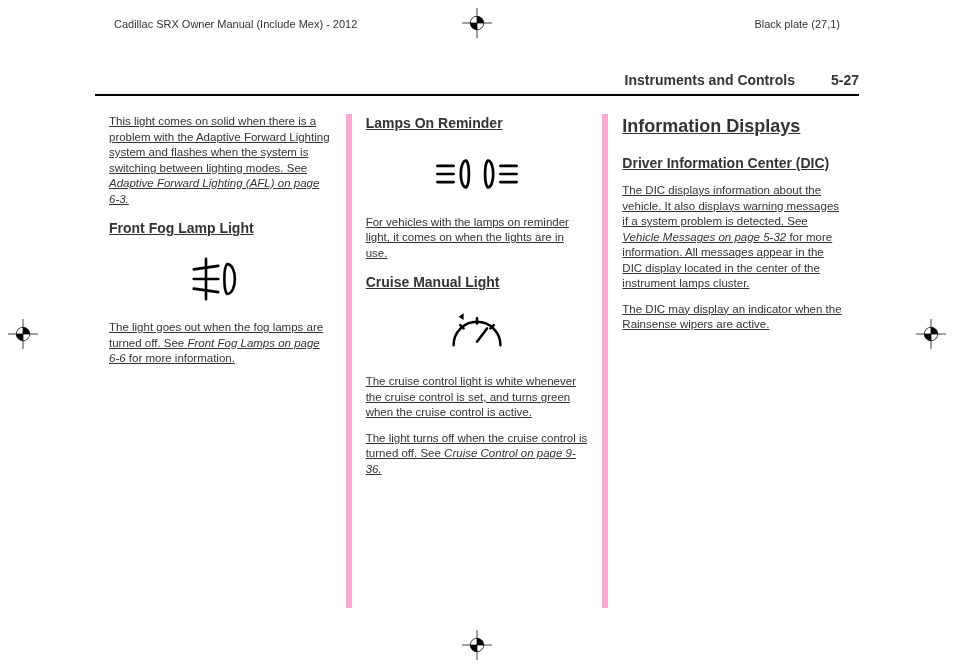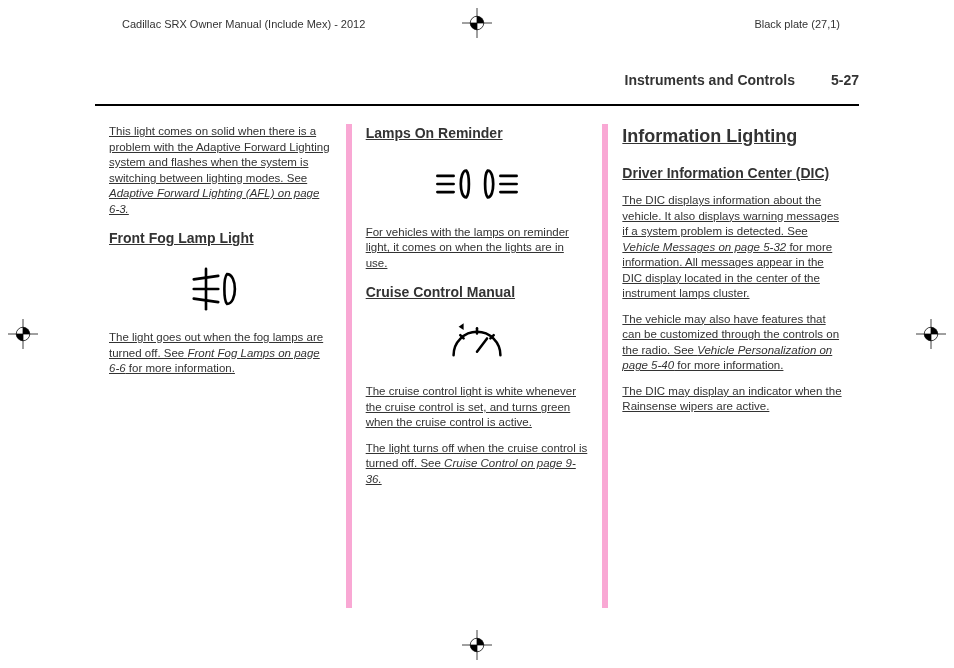--- a/index.html
+++ b/index.html
@@ -7,21 +7,21 @@
     font-family: Arial, Helvetica, sans-serif;
     background: #fff;
     width: 954px;
     height: 668px;
     position: relative;
     overflow: hidden;
     color: #333;
   }
   .top-bar {
     position: absolute;
-    top: 18px; left: 8px; right: 0;
+    top: 18px; left: 0; right: 0;
     display: flex; justify-content: space-between;
     padding: 0 114px;
     font-size: 11px;
   }
   .crop-mark {
     position: absolute;
     width: 30px; height: 30px;
   }
   .crop-mark svg { width: 100%; height: 100%; }
   .crop-top { top: 8px; left: 50%; transform: translateX(-50%); }
@@ -30,21 +30,21 @@
   .crop-right { right: 8px; top: 50%; transform: translateY(-50%); }
 
   .page {
     position: absolute;
     top: 72px; left: 95px; right: 95px; bottom: 60px;
     display: flex; flex-direction: column;
   }
   .page-header {
     display: flex; justify-content: flex-end; align-items: flex-start;
     border-bottom: 2px solid #000;
-    padding-bottom: 16px;
+    padding-bottom: 6px;
     gap: 36px;
   }
   .page-header .chapter { font-weight: bold; font-size: 14px; }
   .page-header .pagenum { font-weight: bold; font-size: 14px; }
 
   .columns {
     display: flex;
     margin-top: 18px;
     gap: 0;
     flex: 1;
@@ -159,21 +159,21 @@
             <line x1="6" y1="34" x2="24" y2="34"></line>
             <line x1="76" y1="16" x2="94" y2="16"></line>
             <line x1="76" y1="25" x2="94" y2="25"></line>
             <line x1="76" y1="34" x2="94" y2="34"></line>
           </g>
         </svg>
       </div>
 
       <p class="p">For vehicles with the lamps on reminder light, it comes on when the lights are in use.</p>
 
-      <div class="h2">Cruise Control Manual</div>
+      <div class="h2">Cruise Manual Light</div>
 
       <div class="icon-slot">
         <svg viewBox="0 0 80 55" width="70">
           <g stroke="#000" stroke-width="3" fill="none" stroke-linecap="round">
             <path d="M12 42 A28 28 0 1 1 68 42"></path>
             <line x1="40" y1="10" x2="40" y2="16"></line>
             <line x1="20" y1="18" x2="24" y2="22"></line>
             <line x1="60" y1="18" x2="56" y2="22"></line>
             <line x1="40" y1="38" x2="52" y2="22"></line>
             <path d="M18 8 L24 4 L24 12 Z" fill="#000" stroke="none"></path>
@@ -181,26 +181,23 @@
         </svg>
       </div>
 
       <p class="p">The cruise control light is white whenever the cruise control is set, and turns green when the cruise control is active.</p>
       <p class="p">
         <span>The light turns off when the cruise control is turned off. See </span><span class="em">Cruise Control on page 9-36.</span><span></span>
       </p>
     </div>
 
     <div class="col">
-      <div class="h1">Information Lighting</div>
+      <div class="h1">Information Displays</div>
       <div class="h2" style="margin-top:16px">Driver Information Center (DIC)</div>
 
       <p class="p">
         <span>The DIC displays information about the vehicle. It also displays warning messages if a system problem is detected. See </span><span class="em">Vehicle Messages on page 5-32</span><span> for more information. All messages appear in the DIC display located in the center of the instrument lamps cluster.</span>
-      </p>
-      <p class="p">
-        <span>The vehicle may also have features that can be customized through the controls on the radio. See </span><span class="em">Vehicle Personalization on page 5-40</span><span> for more information.</span>
       </p>
       <p class="p">The DIC may display an indicator when the Rainsense wipers are active.</p>
     </div>
 
   </div>
 </div>
 
 </body></html>

